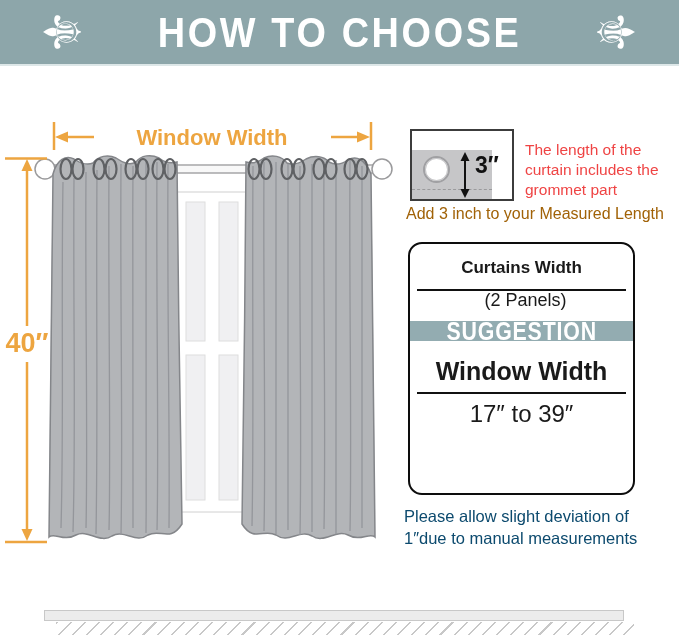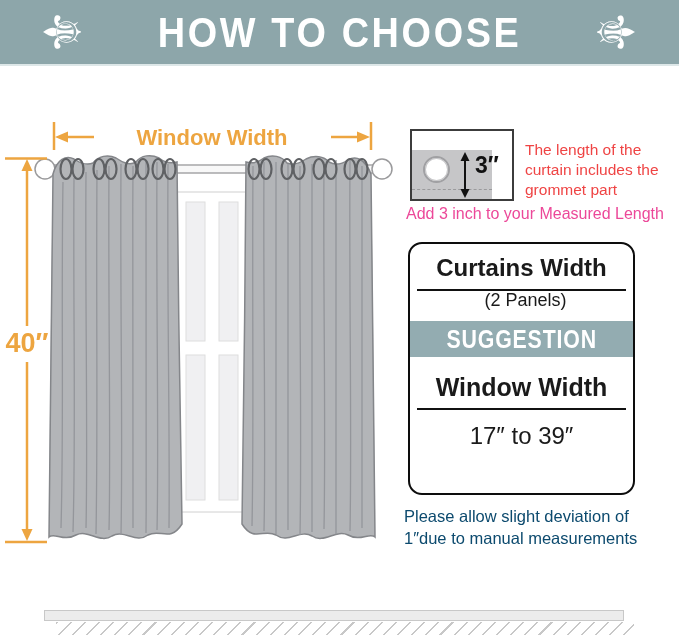--- a/index.html
+++ b/index.html
@@ -41,42 +41,42 @@
     box-shadow:0 0 0 1px #c9c9cb inset;
   }
   .garrow { position:absolute; left:46px; top:21px; }
   .gdepth { position:absolute; left:63px; top:21px; font-size:23px; font-weight:bold; color:#111; }
   .gside {
     position:absolute; left:525px; top:140px; width:140px;
     font-size:15.5px; line-height:1.28; color:#ef4444;
   }
   .gadd {
     position:absolute; left:406px; top:205px; width:270px;
-    font-size:16px; color:#ec4899; white-space:nowrap;
+    font-size:16px; color:#a16207; white-space:nowrap;
   }
   
   .sbox {
     position:absolute; left:408px; top:242px; width:227px; height:253px;
     border:2.5px solid #0d0d0d; border-radius:14px; background:#fff;
     overflow:hidden; text-align:center;
   }
-  .sbox .t1 { margin-top:10px; font-size:24px; font-weight:bold; line-height:28px; }
+  .sbox .t1 { margin-top:10px; font-size:17px; font-weight:bold; line-height:28px; }
   .sbox .rule { height:2px; background:#111; margin:7px 7px 0 7px; }
   .sbox .v1 { margin-top:6px; font-size:29px; font-weight:400; line-height:30px; }
   .sbox .v1b { font-size:18px; line-height:19px;margin-left:8px; }
   .sbox .band {
-    margin-top:11px; height:36px; background:#93ACB1;
+    margin-top:11px; height:20px; background:#93ACB1;
     display:flex; align-items:center; justify-content:center;
   }
   .sbox .band span {
     color:#fff; font-size:26px; font-weight:bold; letter-spacing:1px;
     transform:scaleX(0.82); white-space:nowrap;
   }
   .sbox .t2 { margin-top:16px; font-size:25px; font-weight:bold; line-height:28px; }
-  .sbox .v2 { margin-top:12px; font-size:24px; line-height:27px; }
+  .sbox .v2 { margin-top:6px; font-size:24px; line-height:27px; }
   
   .footnote {
     position:absolute; left:404px; top:506px; width:258px;
     font-size:16.5px; line-height:1.32; color:#0c4a6e;
   }
   
   .floor-bar {
     position:absolute; left:44px; top:610px; width:580px; height:11px;
     background:#ECECEC; border:1px solid #C8C8C8;
   }

